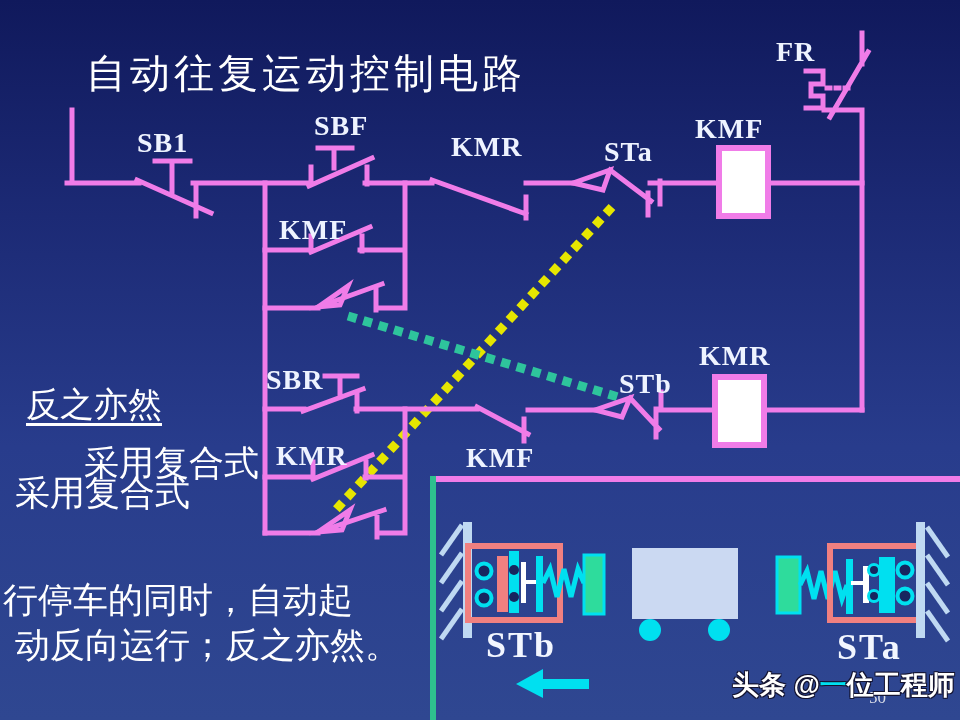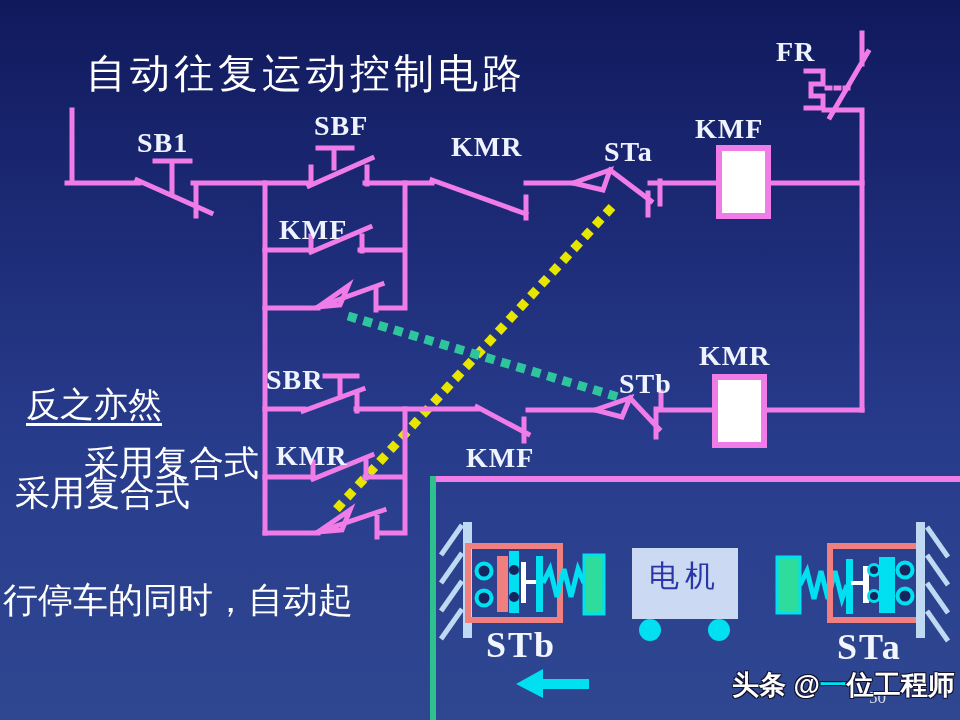--- a/index.html
+++ b/index.html
@@ -151,21 +151,21 @@
   <div class="cl" style="left:266px;top:364px;">SBR</div>
   <div class="cl" style="left:619px;top:368px;">STb</div>
   <div class="cl" style="left:699px;top:340px;">KMR</div>
   <div class="cl" style="left:276px;top:440px;">KMR</div>
   <div class="cl" style="left:466px;top:442px;">KMF</div>
 
   <div class="cn key-head">反之亦然</div>
   <div class="cn note" style="left:84px;top:440px;">采用复合式</div>
   <div class="cn note" style="left:15px;top:470px;">采用复合式</div>
   <div class="cn note" style="left:3px;top:577px;font-family:Liberation Mono, monospace;">行停车的同时，自动起</div>
+  <div class="cn note" style="left:15px;top:622px;">动反向运行；反之亦然。</div>
 
-  <div class="cn motor-label">电机</div>
   <div class="cn mech-label" style="left:486px;top:624px;">STb</div>
   <div class="cn mech-label" style="left:837px;top:626px;">STa</div>
 
   <div class="page-num">50</div>
   <div class="watermark"><span>头条 @</span><span class="dash">一</span><span>位工程师</span></div>
 
 </div>
 
 </body></html>

